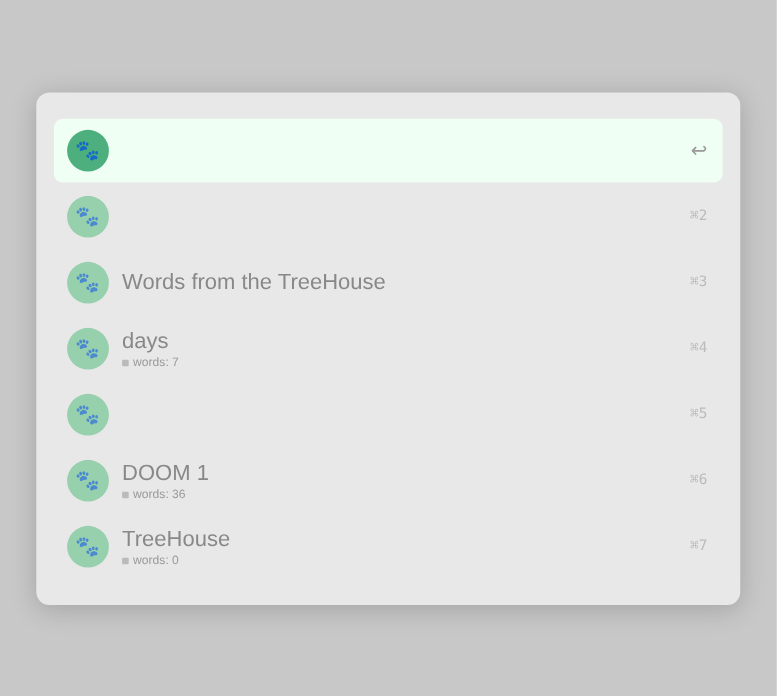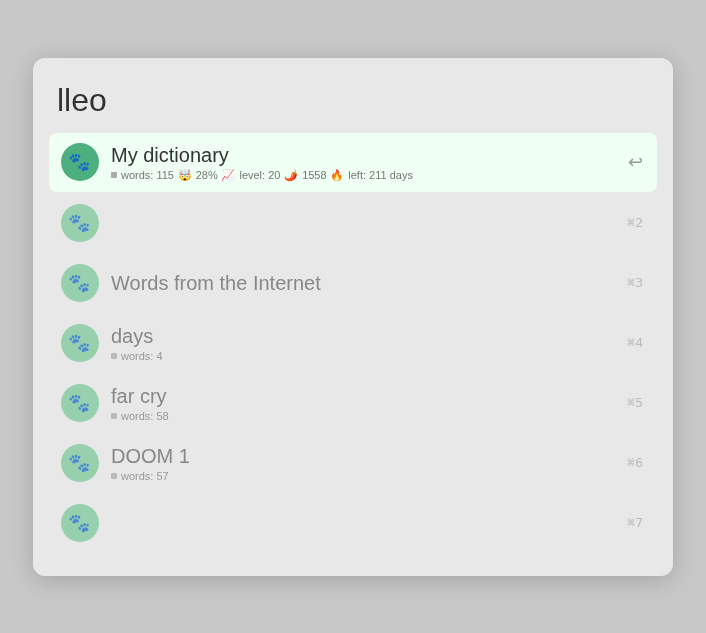--- a/index.html
+++ b/index.html
@@ -129,97 +129,81 @@
       position: absolute;
       right: 14px;
       color: #999;
       font-size: 18px;
     }
   </style>
 </head>
 <body>
 
 <div class="window">
-  <div class="window-title">lleo</div>
   <div class="list">
   <div class="list-item active">
         <div class="icon-circle">
           <span class="paw-icon">🐾</span>
         </div>
-        <div class="item-content">
-          <div class="item-title">My dictionary</div>
-          <div class="item-meta">
-            <span class="meta-dot"></span>
-            <span>words: 115</span>
-            <span>🤯</span>
-            <span>28%</span>
-            <span>📈</span>
-            <span>level: 20</span>
-            <span>🌶️</span>
-            <span>1558</span>
-            <span>🔥</span>
-            <span>left: 211 days</span>
-          </div>
-        </div>
         <span class="return-icon">↩</span>
       </div>
       <div class="list-item">
         <div class="icon-circle dimmed">
           <span class="paw-icon">🐾</span>
         </div>
         <span class="shortcut">⌘2</span>
       </div>
       <div class="list-item">
         <div class="icon-circle dimmed">
           <span class="paw-icon">🐾</span>
         </div>
         <div class="item-content">
-          <div class="item-title">Words from the Internet</div>
+          <div class="item-title">Words from the TreeHouse</div>
         </div>
         <span class="shortcut">⌘3</span>
       </div>
       <div class="list-item">
         <div class="icon-circle dimmed">
           <span class="paw-icon">🐾</span>
         </div>
         <div class="item-content">
           <div class="item-title">days</div>
           <div class="item-meta">
             <span class="meta-dot"></span>
-            <span>words: 4</span>
+            <span>words: 7</span>
           </div>
         </div>
         <span class="shortcut">⌘4</span>
       </div>
       <div class="list-item">
         <div class="icon-circle dimmed">
           <span class="paw-icon">🐾</span>
-        </div>
-        <div class="item-content">
-          <div class="item-title">far cry</div>
-          <div class="item-meta">
-            <span class="meta-dot"></span>
-            <span>words: 58</span>
-          </div>
         </div>
         <span class="shortcut">⌘5</span>
       </div>
       <div class="list-item">
         <div class="icon-circle dimmed">
           <span class="paw-icon">🐾</span>
         </div>
         <div class="item-content">
           <div class="item-title">DOOM 1</div>
           <div class="item-meta">
             <span class="meta-dot"></span>
-            <span>words: 57</span>
+            <span>words: 36</span>
           </div>
         </div>
         <span class="shortcut">⌘6</span>
       </div>
       <div class="list-item">
         <div class="icon-circle dimmed">
           <span class="paw-icon">🐾</span>
+        </div>
+        <div class="item-content">
+          <div class="item-title">TreeHouse</div>
+          <div class="item-meta">
+            <span class="meta-dot"></span>
+            <span>words: 0</span>
+          </div>
         </div>
         <span class="shortcut">⌘7</span>
       </div>
     </div>
 </div>
 
 </body></html>

